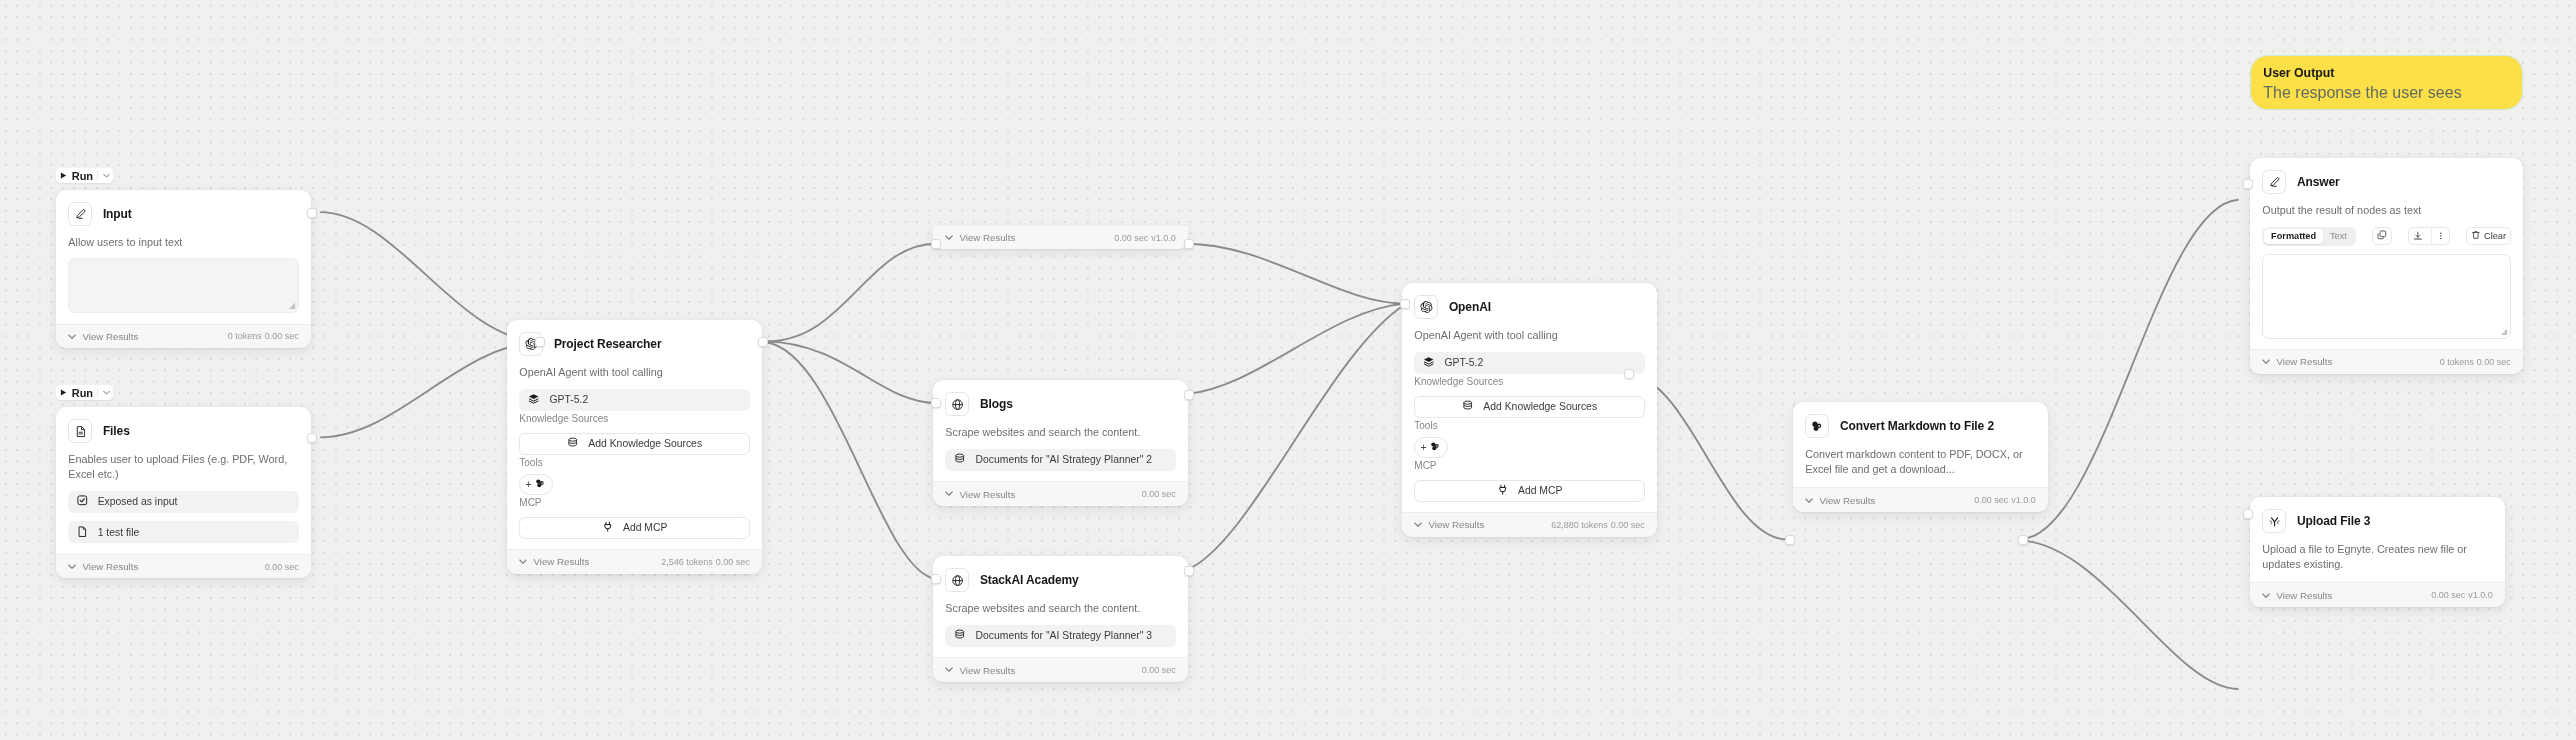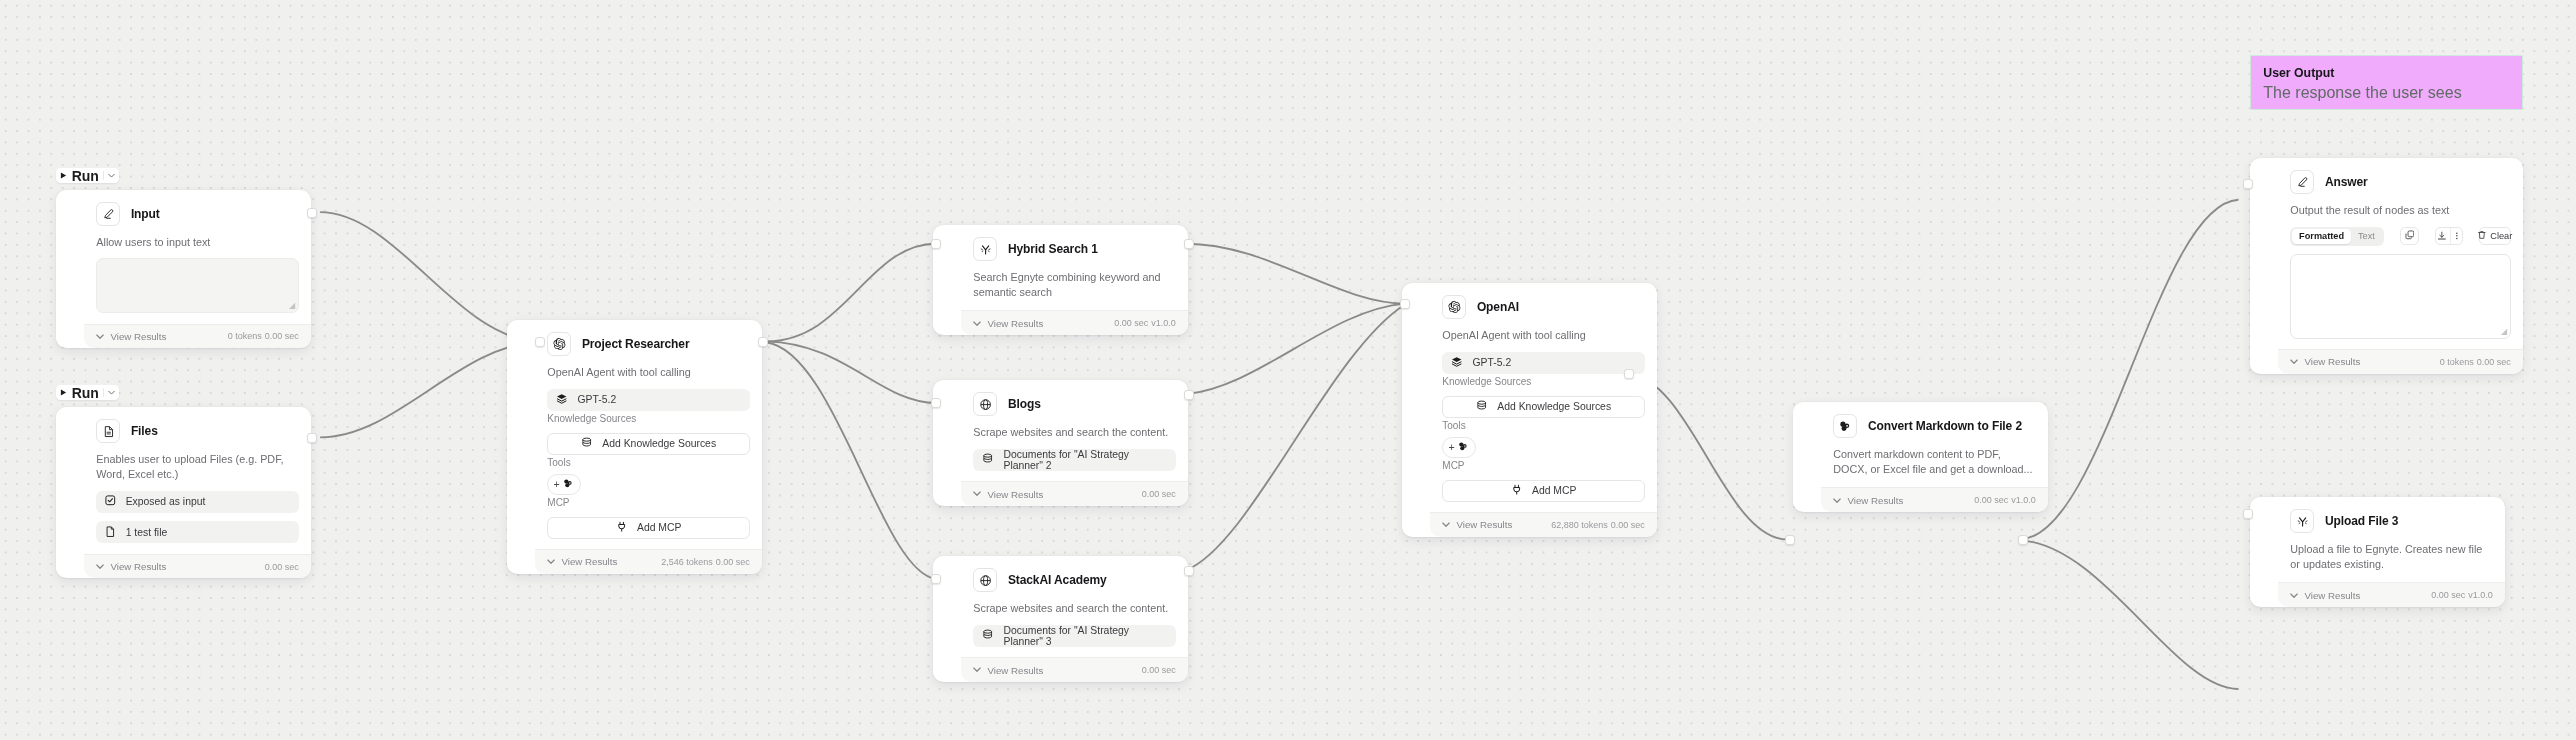--- a/index.html
+++ b/index.html
@@ -22,21 +22,20 @@
   svg.edges path { fill: none; stroke: #8a8a88; stroke-width: 2.1px; }
 
   
   .node {
     position: absolute;
     background: #ffffff;
     border-radius: 10.6px;
     box-shadow: 0 0.9px 1.8px rgba(16,24,40,.06), 0 3.5px 10.6px rgba(16,24,40,.08);
     z-index: 4;
     overflow: visible;
-    padding-left: 28px;
   }
   .node-body { padding: 12.3px 12.3px 10.6px 12.3px; }
   .node-head { display: flex; align-items: center; gap: 10.6px; }
   .node-icon {
     width: 24px; height: 24px; flex: 0 0 24px;
     border: 0.9px solid #e4e4e2; border-radius: 6.2px;
     background: #fff;
     display: flex; align-items: center; justify-content: center;
   }
   .node-icon svg { display: block; }
@@ -74,34 +73,34 @@
     font-size: 10.6px; color: #4a4a4e;
   }
 
   
   .runbar {
     position: absolute; z-index: 5;
     height: 15px; background: #fff; border-radius: 4.4px;
     box-shadow: 0 0.9px 1.8px rgba(16,24,40,.09);
     display: flex; align-items: center; padding: 0 3.5px 0 4.4px; gap: 4.4px;
   }
-  .runbar .rl { font-size: 14px; color: #1c1c1e; font-weight: 600; letter-spacing: -0.1px; }
+  .runbar .rl { font-size: 11px; color: #1c1c1e; font-weight: 600; letter-spacing: -0.1px; }
   .runbar .sep { width: 0.9px; height: 9.7px; background: #e8e8e6; }
 
   
   .port {
     position: absolute; width: 9.7px; height: 9.7px;
     background: #fff; border: 0.9px solid #dadad8; border-radius: 3.1px;
     z-index: 6; box-shadow: 0 0.9px 1.3px rgba(16,24,40,.10);
   }
 
   
   .group-banner {
     position: absolute; z-index: 3;
-    background: #f0abfc; border: 0.9px solid #cfe9da; border-radius: 1px;
+    background: #fde047; border: 0.9px solid #cfe9da; border-radius: 18px;
     padding: 9.7px 12.3px;
   }
   .group-banner .gt { font-size: 12.3px; font-weight: 700; color: #17171a; }
   .group-banner .gs { margin-top: 4.4px; font-size: 16px; color: #5f6b64; }
 
   
   .ans-toolbar { margin-top: 8.8px; display: flex; align-items: center; gap: 16px; }
   .seg {
     display: flex; background: #efefee; border-radius: 6.2px; padding: 1.8px;
   }
@@ -331,33 +330,20 @@
       <div class="foot-right">
         <span>2,546 tokens</span>
         <span>0.00 sec</span>
       </div>
     </div>
   </div>
   <div class="port" style="left:535px; top:337px;"></div>
   <div class="port" style="left:758px; top:337px;"></div>
 
   <div class="node" style="left:933px; top:225px; width:255px;">
-    <div class="node-body">
-      <div class="node-head">
-        <span class="node-icon">
-          <svg width="13.2" height="13.2" viewBox="0 0 20 20">
-              <path d="M10 10.4 V16.6" stroke="#1c1c1e" stroke-width="1.7" stroke-linecap="round"></path>
-              <path d="M5.3 4.3 L10 10.4 L14.7 4.3" fill="none" stroke="#1c1c1e" stroke-width="1.7" stroke-linecap="round" stroke-linejoin="round"></path>
-              <path d="M3.3 9.1 L4.9 9.8 M16.7 9.1 L15.1 9.8 M4.6 12.9 L5.9 12 M15.4 12.9 L14.1 12" stroke="#1c1c1e" stroke-width="1.3" stroke-linecap="round"></path>
-            </svg>
-        </span>
-        <span class="node-title">Hybrid Search 1</span>
-      </div>
-      <div class="node-desc">Search Egnyte combining keyword and semantic search</div>
-    </div>
     <div class="node-foot">
       <div class="foot-left">
         <svg class="chev" width="8" height="5.3" viewBox="0 0 10 6">
             <path d="M1 1 L5 5 L9 1" stroke="#86868b" stroke-width="1.5" fill="none" stroke-linecap="round" stroke-linejoin="round"></path>
           </svg>
         <span>View Results</span>
       </div>
       <div class="foot-right">
         <span>0.00 sec</span>
         <span>v1.0.0</span>

